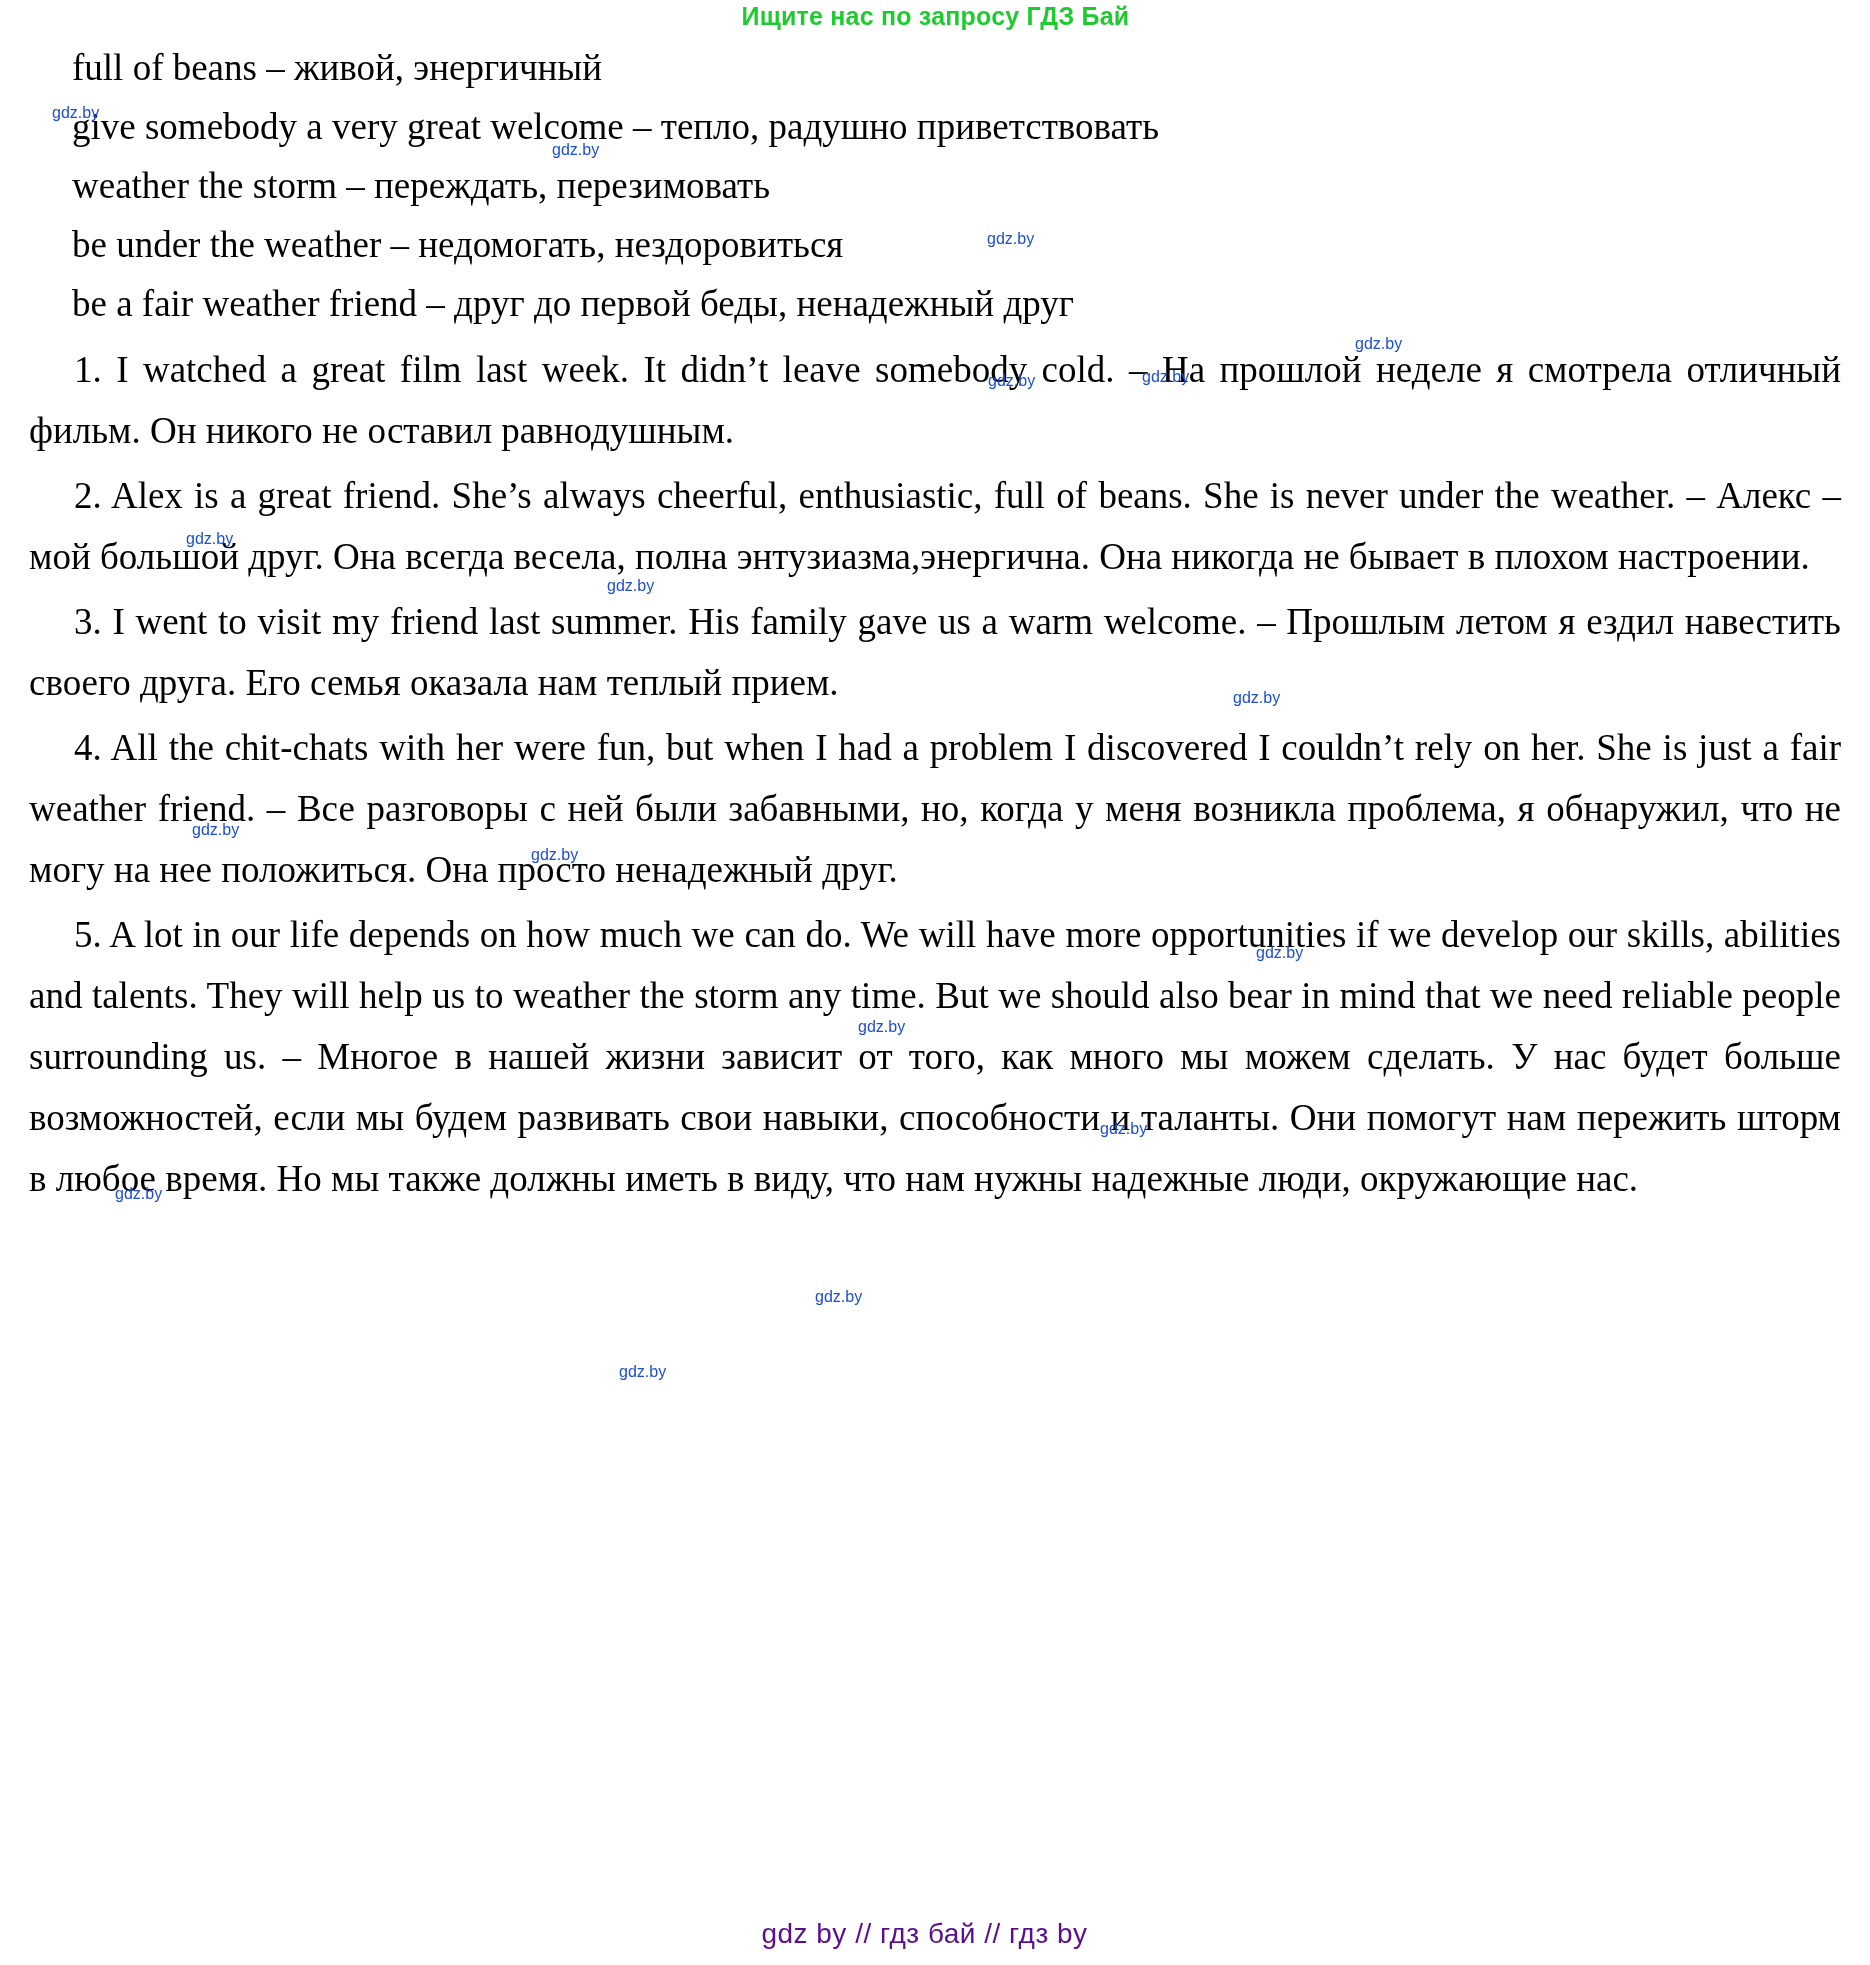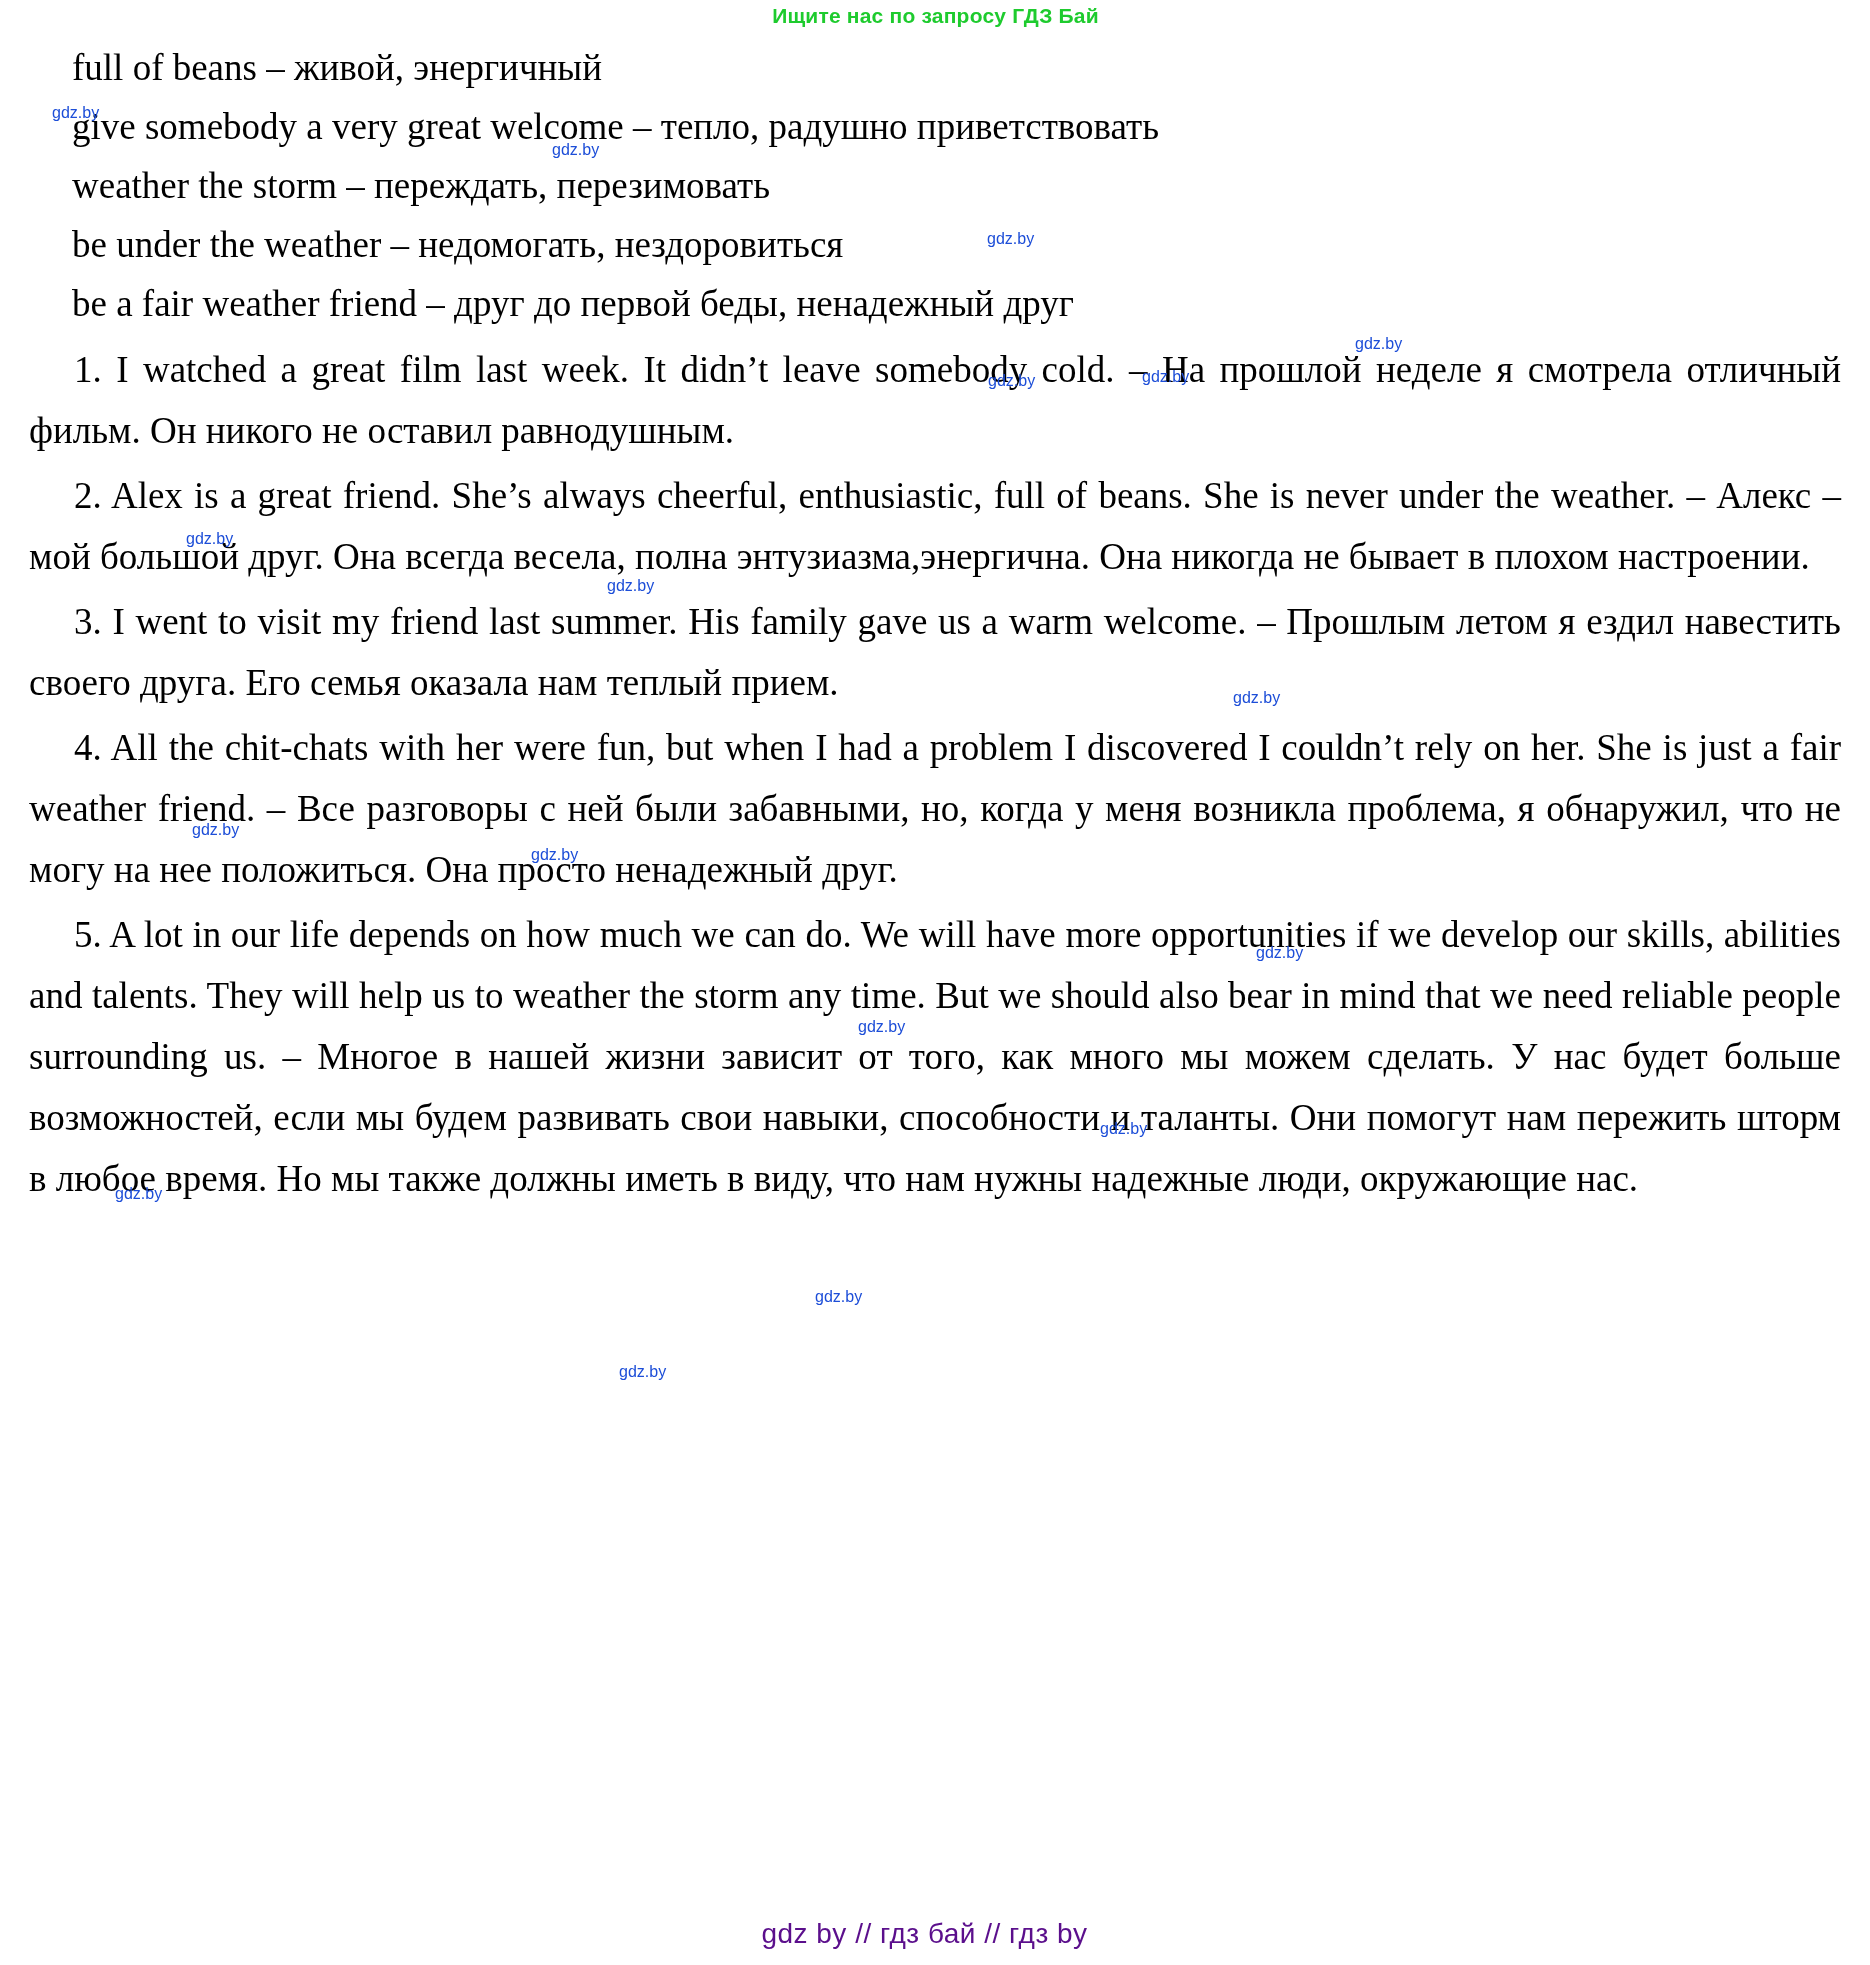--- a/index.html
+++ b/index.html
@@ -22,21 +22,21 @@
     position: absolute;
     top: 0;
     left: 0;
     width: 1871px;
     height: 32px;
     text-align: center;
     line-height: 32px;
   }
   #promo-bar .promo-text {
     font-family: "Liberation Sans", "DejaVu Sans", sans-serif;
-    font-size: 21px;
+    font-size: 25px;
     font-weight: 600;
     color: #1ecb2e;
     letter-spacing: 0.2px;
   }
 
   
   #content {
     position: absolute;
     left: 25px;
     top: 32px;

